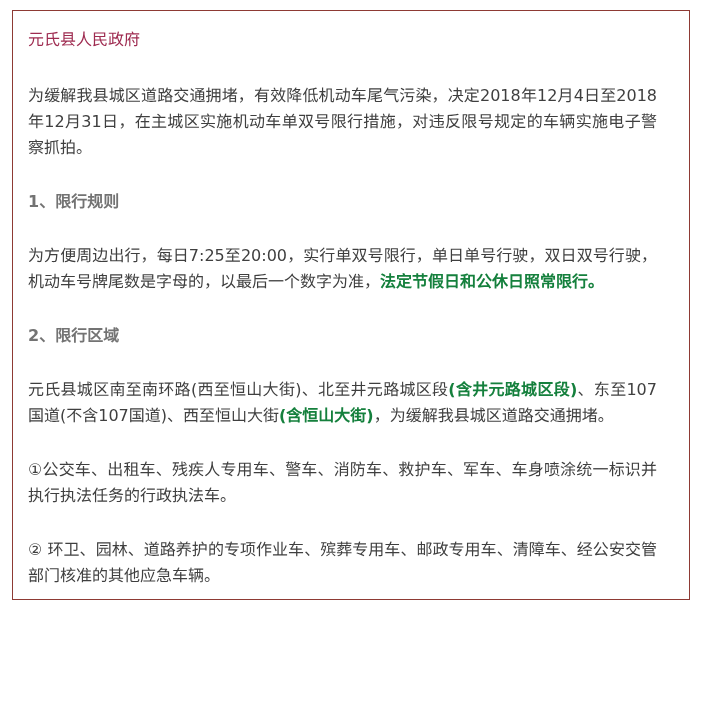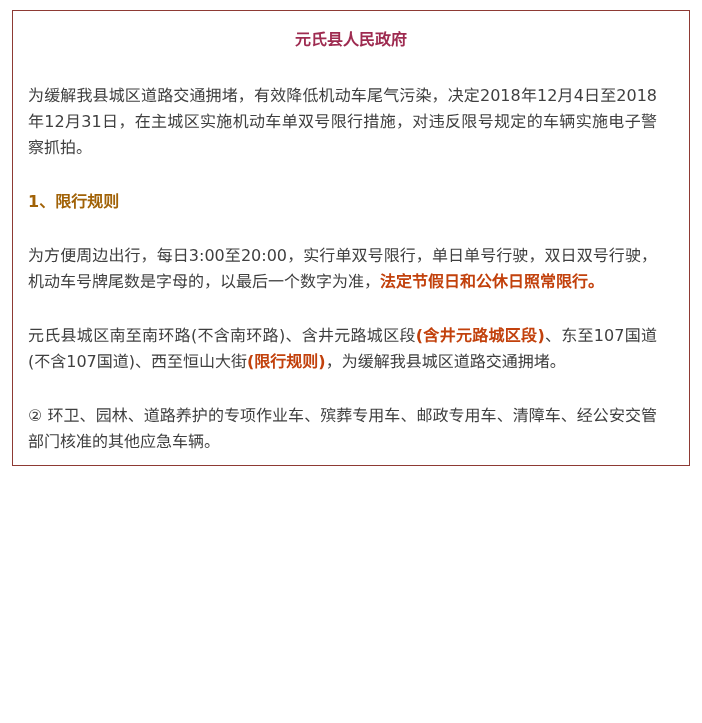--- a/index.html
+++ b/index.html
@@ -19,64 +19,66 @@
     margin: 10px 12px 0 12px;
     border: 1px solid #8e3a34;
     background: #ffffff;
     padding: 16px 15px 10px 15px;
     box-sizing: border-box;
     color: #3f3f3f;
     font-size: 16px;
     line-height: 26px;
   }
   .title-line {
-    text-align: center;
-    font-weight: bold;
+    text-align: left;
+    font-weight: normal;
     color: #9e2b50;
     font-size: 16px;
     line-height: 26px;
   }
   .title-block {
     margin: 0 0 30px 0;
   }
   p.block {
     margin: 0 17px 28px 0;
     text-align: justify;
     text-justify: inter-ideograph;
   }
   p.block:last-child {
     margin-bottom: 0;
   }
   p.section-heading {
-    color: #a16207;
+    color: #737373;
     font-weight: bold;
   }
   .hl {
-    color: #c2410c;
+    color: #15803d;
     font-weight: bold;
   }
 </style>
 </head>
 <body>
 
 <div class="viewport">
   <div class="notice-page">
 
     <div class="title-block">
       <div class="title-line">元氏县人民政府</div>
     </div>
 
     <p class="block">为缓解我县城区道路交通拥堵，有效降低机动车尾气污染，决定2018年12月4日至2018年12月31日，在主城区实施机动车单双号限行措施，对违反限号规定的车辆实施电子警察抓拍。</p>
 
     <p class="block section-heading">1、限行规则</p>
 
-    <p class="block"><span>为方便周边出行，每日3:00至20:00，实行单双号限行，单日单号行驶，双日双号行驶，机动车号牌尾数是字母的，以最后一个数字为准，</span><span class="hl">法定节假日和公休日照常限行。</span></p>
+    <p class="block"><span>为方便周边出行，每日7:25至20:00，实行单双号限行，单日单号行驶，双日双号行驶，机动车号牌尾数是字母的，以最后一个数字为准，</span><span class="hl">法定节假日和公休日照常限行。</span></p>
+
+    <p class="block section-heading">2、限行区域</p>
+
+    <p class="block"><span>元氏县城区南至南环路(西至恒山大街)、北至井元路城区段</span><span class="hl">(含井元路城区段)</span><span>、东至107国道(不含107国道)、西至恒山大街</span><span class="hl">(含恒山大街)</span><span>，为缓解我县城区道路交通拥堵。</span></p>
 
 
-    <p class="block"><span>元氏县城区南至南环路(不含南环路)、含井元路城区段</span><span class="hl">(含井元路城区段)</span><span>、东至107国道(不含107国道)、西至恒山大街</span><span class="hl">(限行规则)</span><span>，为缓解我县城区道路交通拥堵。</span></p>
-
-
+    <p class="block">①公交车、出租车、残疾人专用车、警车、消防车、救护车、军车、车身喷涂统一标识并执行执法任务的行政执法车。</p>
 
     <p class="block">② 环卫、园林、道路养护的专项作业车、殡葬专用车、邮政专用车、清障车、经公安交管部门核准的其他应急车辆。</p>
 
 
   </div>
 </div>
 
 </body></html>

